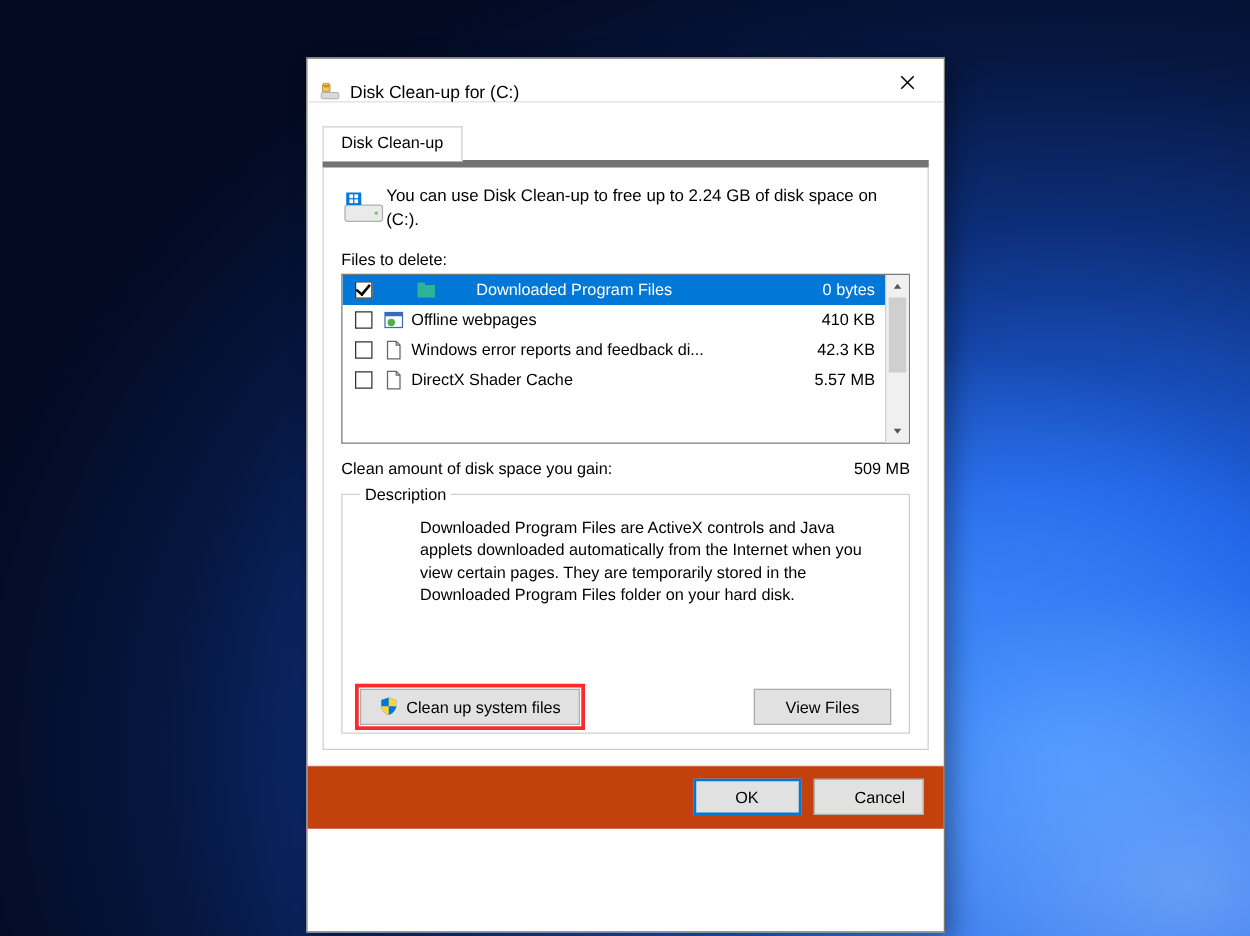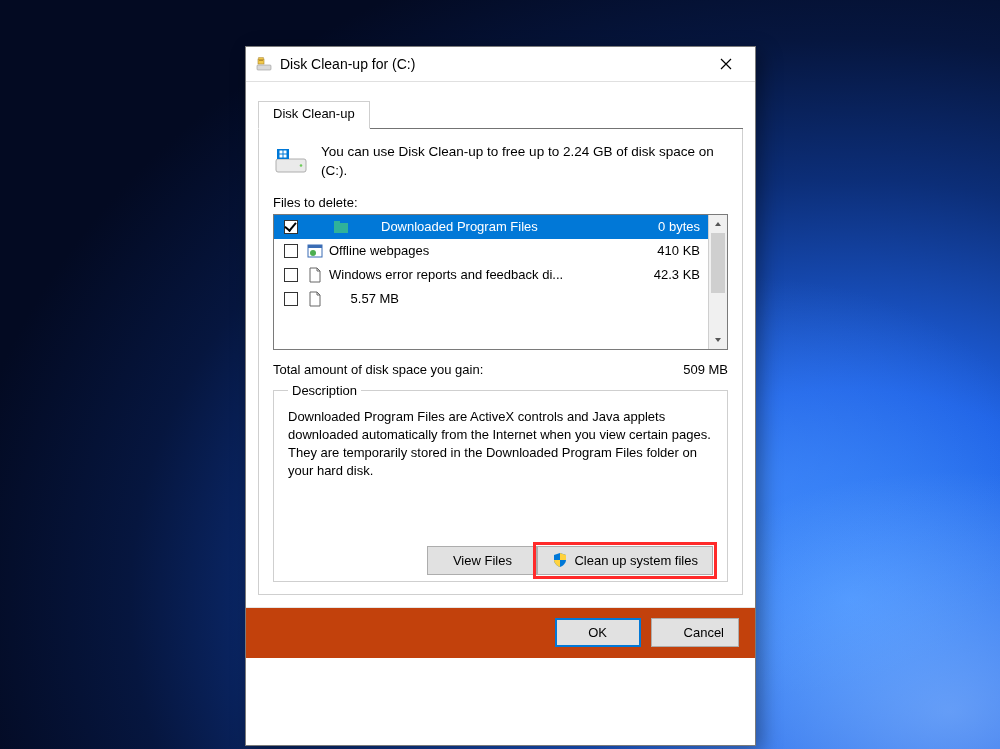--- a/index.html
+++ b/index.html
@@ -2,29 +2,29 @@
 <html><head>
 <meta charset="utf-8">
 <style>
   html,body{margin:0;padding:0;width:1000px;height:749px;overflow:hidden;font-family:"Segoe UI",Tahoma,sans-serif;font-size:13px;color:#000;}
   .wallpaper{position:absolute;inset:0;background:radial-gradient(ellipse 900px 700px at 85% 80%,#3a8cff 0%,#1f63e6 30%,#0c2e78 60%,#06163f 80%,#030a22 100%);}
   .wallpaper::before{content:"";position:absolute;inset:0;background:
      radial-gradient(ellipse 600px 400px at 95% 95%,rgba(160,200,255,.5),transparent 60%),
      radial-gradient(ellipse 500px 350px at 75% 65%,rgba(80,150,255,.45),transparent 60%);
   }
   .dialog{position:absolute;left:245px;top:46px;width:509px;height:698px;background:#fff;border:1px solid #7a7a7a;box-shadow:6px 6px 18px rgba(0,0,0,.35);}
-  .titlebar{height:34px;display:flex;align-items:center;padding:0 6px 0 10px;border-bottom:1px solid #e0e0e0;}
+  .titlebar{height:34px;display:flex;align-items:flex-end;padding:0 6px 0 10px;border-bottom:1px solid #e0e0e0;}
   .titlebar .ticon{width:16px;height:16px;margin-right:8px;display:inline-flex;}
   .titlebar .ttext{font-size:14px;}
   .close{margin-left:auto;width:46px;height:30px;display:flex;align-items:center;justify-content:center;cursor:default;}
   .close svg{width:12px;height:12px;}
-  .tabs{margin:18px 12px 0 12px;height:28px;display:flex;border-bottom:1px solid #737373;}
+  .tabs{margin:18px 12px 0 12px;height:28px;display:flex;border-bottom:6px solid #737373;}
   .tab{position:relative;top:1px;padding:4px 14px 5px 14px;border:1px solid #cfcfcf;border-bottom:1px solid #fff;background:#fff;font-size:13px;}
   .panel{margin:0 12px 12px 12px;border:1px solid #cfcfcf;border-top:none;padding:14px 14px 2px 14px;}
-  .inforow{display:flex;gap:12px;align-items:flex-start;margin-bottom:14px;}
+  .inforow{display:flex;align-items:flex-start;margin-bottom:14px;}
   .driveicon{width:36px;height:36px;flex:none;}
   .infotext{font-size:13.5px;line-height:1.4;}
   .sectlabel{margin:6px 0 4px 0;}
   .listwrap{border:1px solid #7a7a7a;height:134px;display:flex;}
   .list{flex:1;overflow:hidden;}
   .row{display:flex;align-items:center;height:24px;padding:0 8px 0 6px;gap:6px;}
   .row.sel{background:#0178d7;color:#fff;gap:32px;}
   .chk{appearance:none;width:14px;height:14px;border:1px solid #333;background:#fff;position:relative;flex:none;}
   .chk:checked::after{content:"";position:absolute;left:2px;top:-1px;width:5px;height:9px;border:solid #000;border-width:0 2px 2px 0;transform:rotate(40deg);}
   .ficon{width:16px;height:16px;flex:none;display:inline-flex;align-items:center;justify-content:center;}
@@ -32,21 +32,21 @@
   .fsize{width:70px;text-align:right;}
   .scrollbar{width:18px;background:#f0f0f0;display:flex;flex-direction:column;border-left:1px solid #cfcfcf;}
   .sbbtn{height:18px;display:flex;align-items:center;justify-content:center;}
   .sbbtn svg{width:8px;height:8px;}
   .thumb{flex:none;height:60px;margin:0 2px;background:#cfcfcf;}
   .sbtrack{flex:1;}
   .totalrow{display:flex;margin:12px 0 6px 0;}
   .totalrow .tval{margin-left:auto;}
   fieldset.desc{border:1px solid #cfcfcf;margin:6px 0 10px 0;padding:10px 14px 0 14px;}
   fieldset.desc legend{padding:0 4px;font-size:13px;}
-  .desctext{line-height:1.4;min-height:90px;}
+  .desctext{line-height:1.4;min-height:90px;margin-left:48px;}
   .btnrow{display:flex;margin:48px 0 6px 0;}
   .btn{height:29px;padding:0 14px;background:#e1e1e1;border:1px solid #adadad;font-family:inherit;font-size:13px;display:inline-flex;align-items:center;gap:6px;cursor:default;}
   .btn.view{margin-left:auto;min-width:110px;justify-content:center;}
   .btn.sysfiles{position:relative;}
   .highlight{position:absolute;border:3px solid #ff2a2a;pointer-events:none;top:-5px;left:-5px;right:-5px;bottom:-5px;}
   .footer{height:50px;border-top:1px solid #e6e6e6;margin-top:6px;display:flex;align-items:center;justify-content:flex-end;padding:0 16px;gap:10px;background:#c2410c;}
   .btn.ok{min-width:86px;justify-content:center;border:2px solid #0178d7;background:#e1e1e1;}
   .btn.cancel{min-width:86px;justify-content:center;padding-left:32px;}
 </style>
 </head>
@@ -133,61 +133,62 @@
             <span class="fsize">42.3 KB</span>
           </div>
           <div class="row">
             <input type="checkbox" class="chk" style="">
             <span class="ficon">
               <svg viewBox="0 0 16 16">
                 <path d="M3 1 h7 l3 3 v11 h-10 z" fill="#fff" stroke="#666"></path>
                 <path d="M10 1 v3 h3" fill="none" stroke="#666"></path>
               </svg>
             </span>
+            <span class="fname">DirectX Shader Cache</span>
             <span class="fsize">5.57 MB</span>
           </div>
         </div>
       <div class="scrollbar">
         <div class="sbbtn">
             <svg viewBox="0 0 8 8">
               <path d="M4 2 L7 6 L1 6 Z" fill="#555"></path>
             </svg>
           </div>
         <div class="thumb"></div>
         <div class="sbtrack"></div>
         <div class="sbbtn">
             <svg viewBox="0 0 8 8">
               <path d="M4 6 L1 2 L7 2 Z" fill="#555"></path>
             </svg>
           </div>
       </div>
     </div>
 
     <div class="totalrow">
-      <span>Total amount of disk space you gain:</span>
+      <span>Clean amount of disk space you gain:</span>
       <span class="tval">509 MB</span>
     </div>
 
     <fieldset class="desc">
       <legend>Description</legend>
       <div class="desctext">Downloaded Program Files are ActiveX controls and Java applets downloaded automatically from the Internet when you view certain pages. They are temporarily stored in the Downloaded Program Files folder on your hard disk.</div>
 
       <div class="btnrow">
-        <button class="btn view">View Files</button>
         <button class="btn sysfiles">
           <span class="ficon">
             <svg viewBox="0 0 16 16">
                 <path d="M8 1 L14 3 V8 C14 11 11 14 8 15 C5 14 2 11 2 8 V3 Z" fill="#0078d7"></path>
                 <path d="M8 1 L14 3 V8 L8 8 Z" fill="#ffd23e"></path>
                 <path d="M8 8 L8 15 C5 14 2 11 2 8 Z" fill="#ffd23e"></path>
               </svg>
           </span>
           <span>Clean up system files</span>
           <span class="highlight"></span>
         </button>
+        <button class="btn view">View Files</button>
       </div>
     </fieldset>
 
   </div>
 
   <div class="footer">
     <button class="btn ok">OK</button>
     <button class="btn cancel">Cancel</button>
   </div>
 

